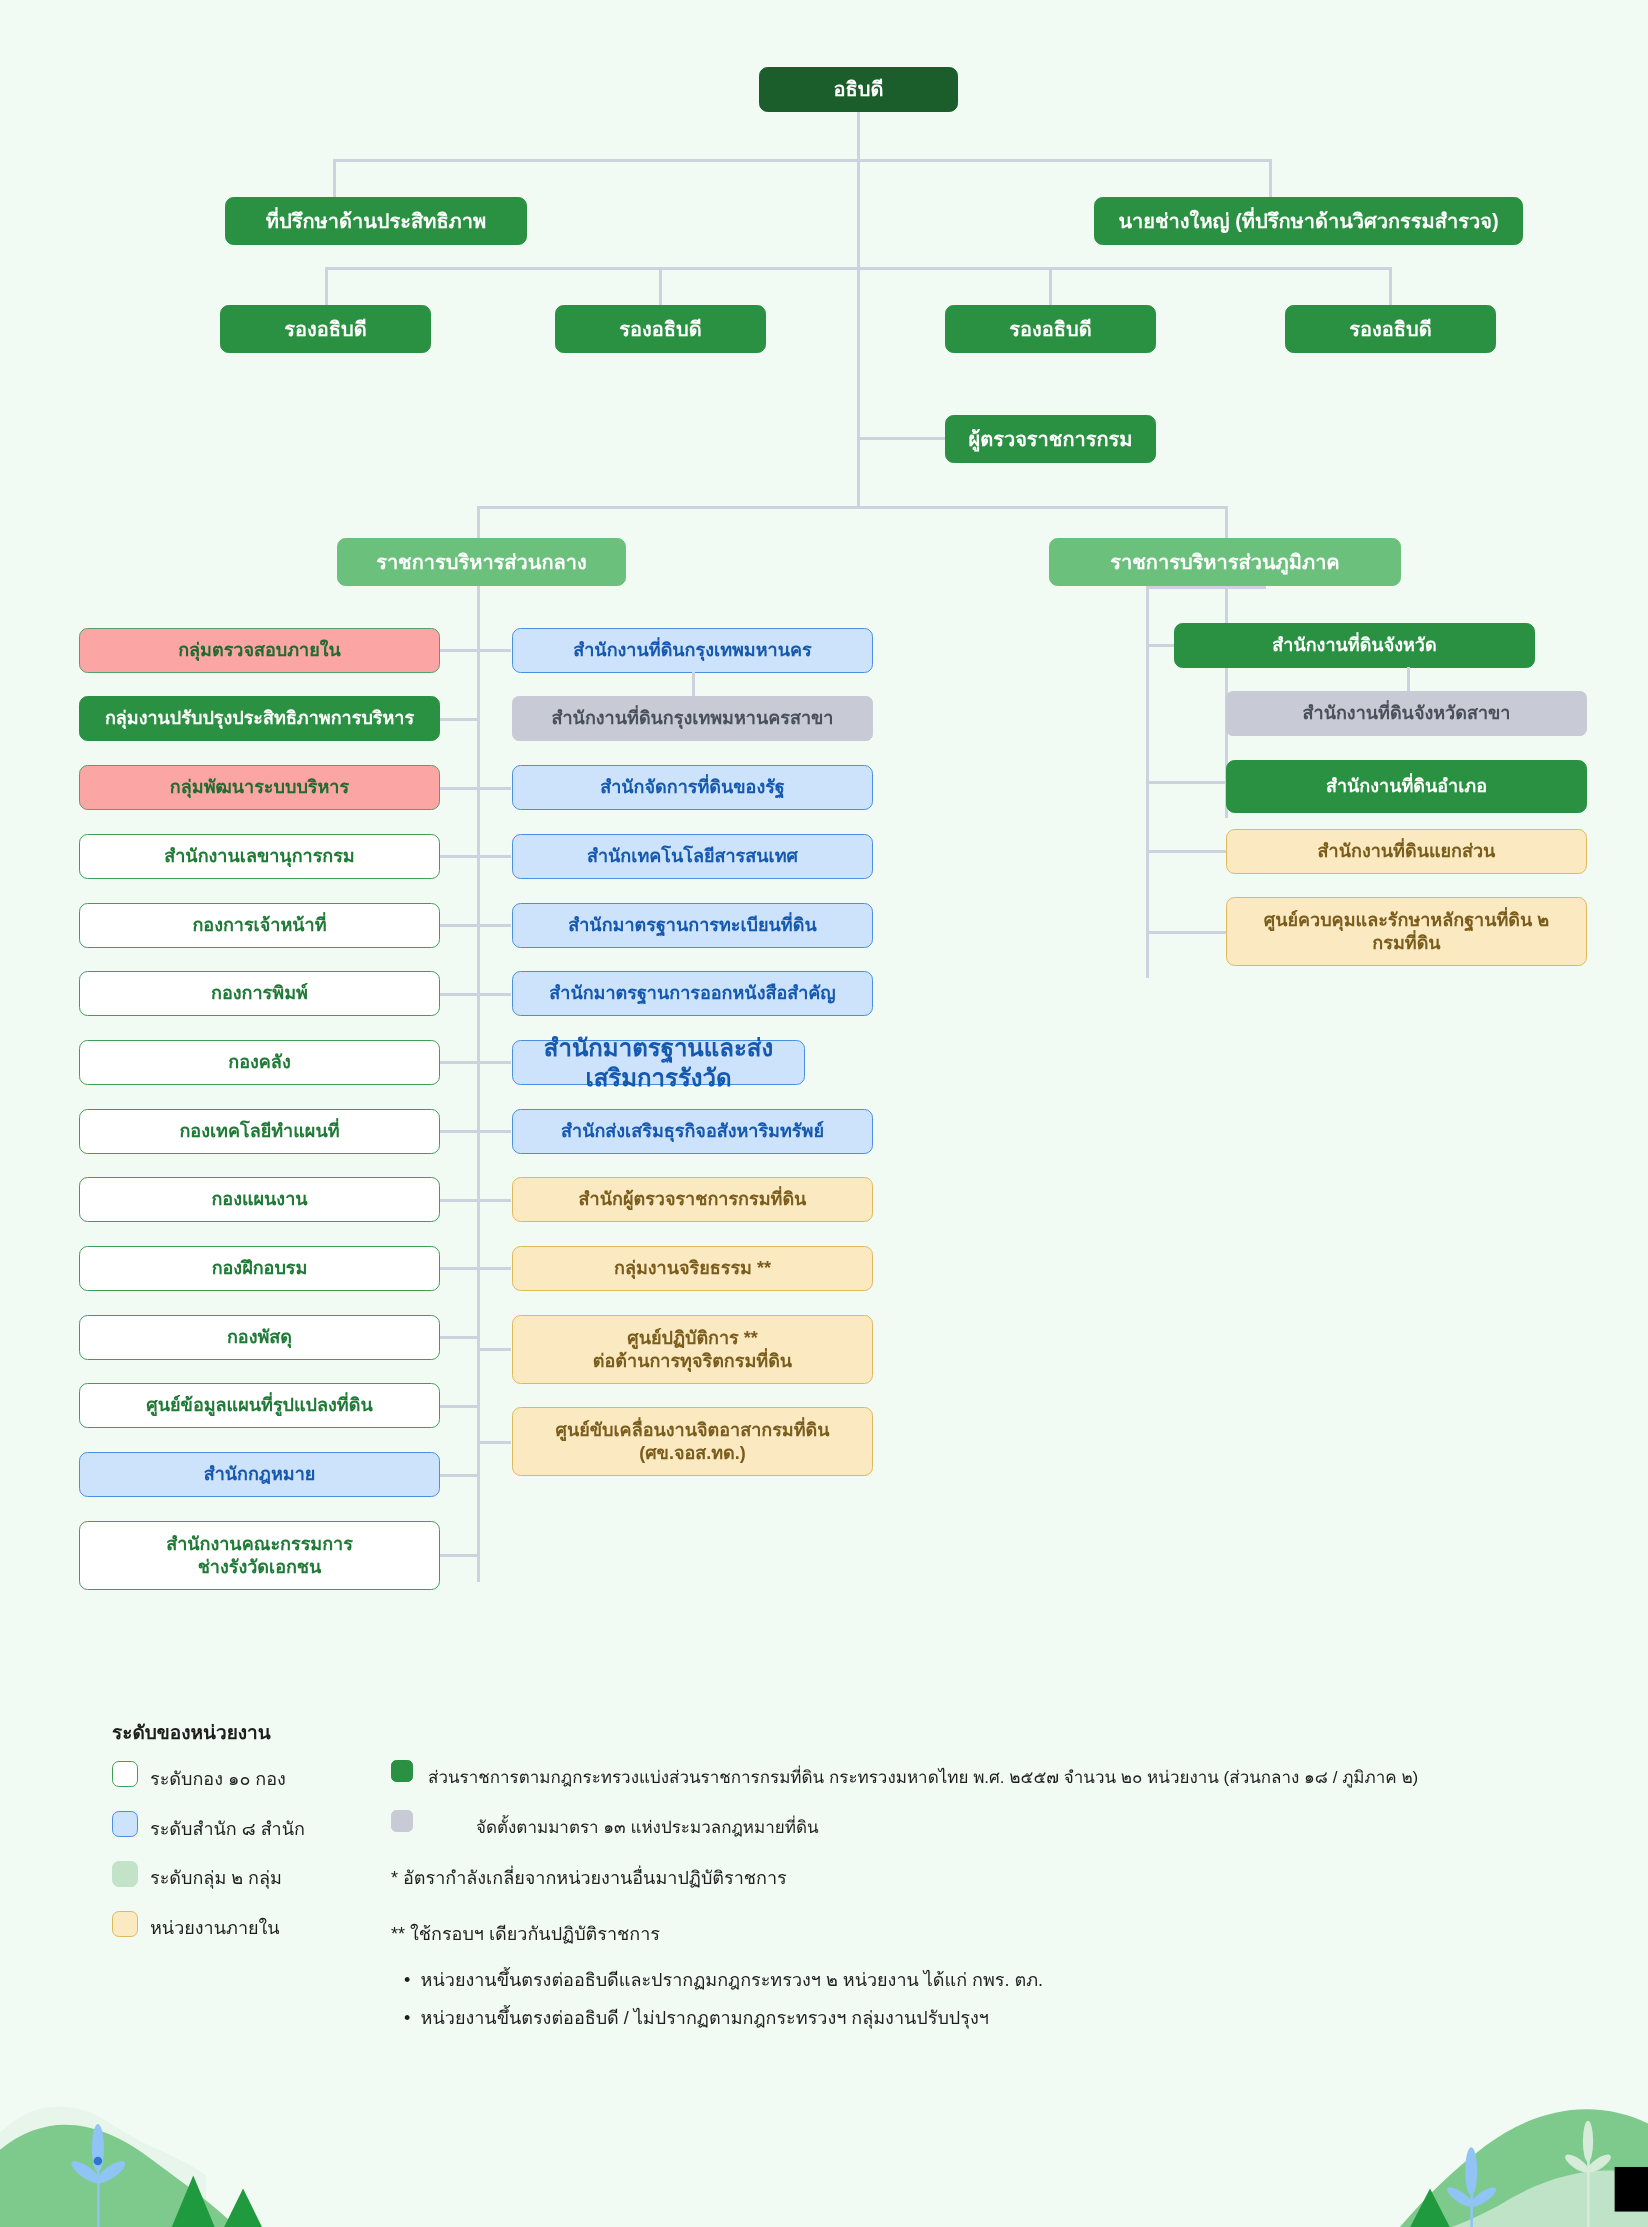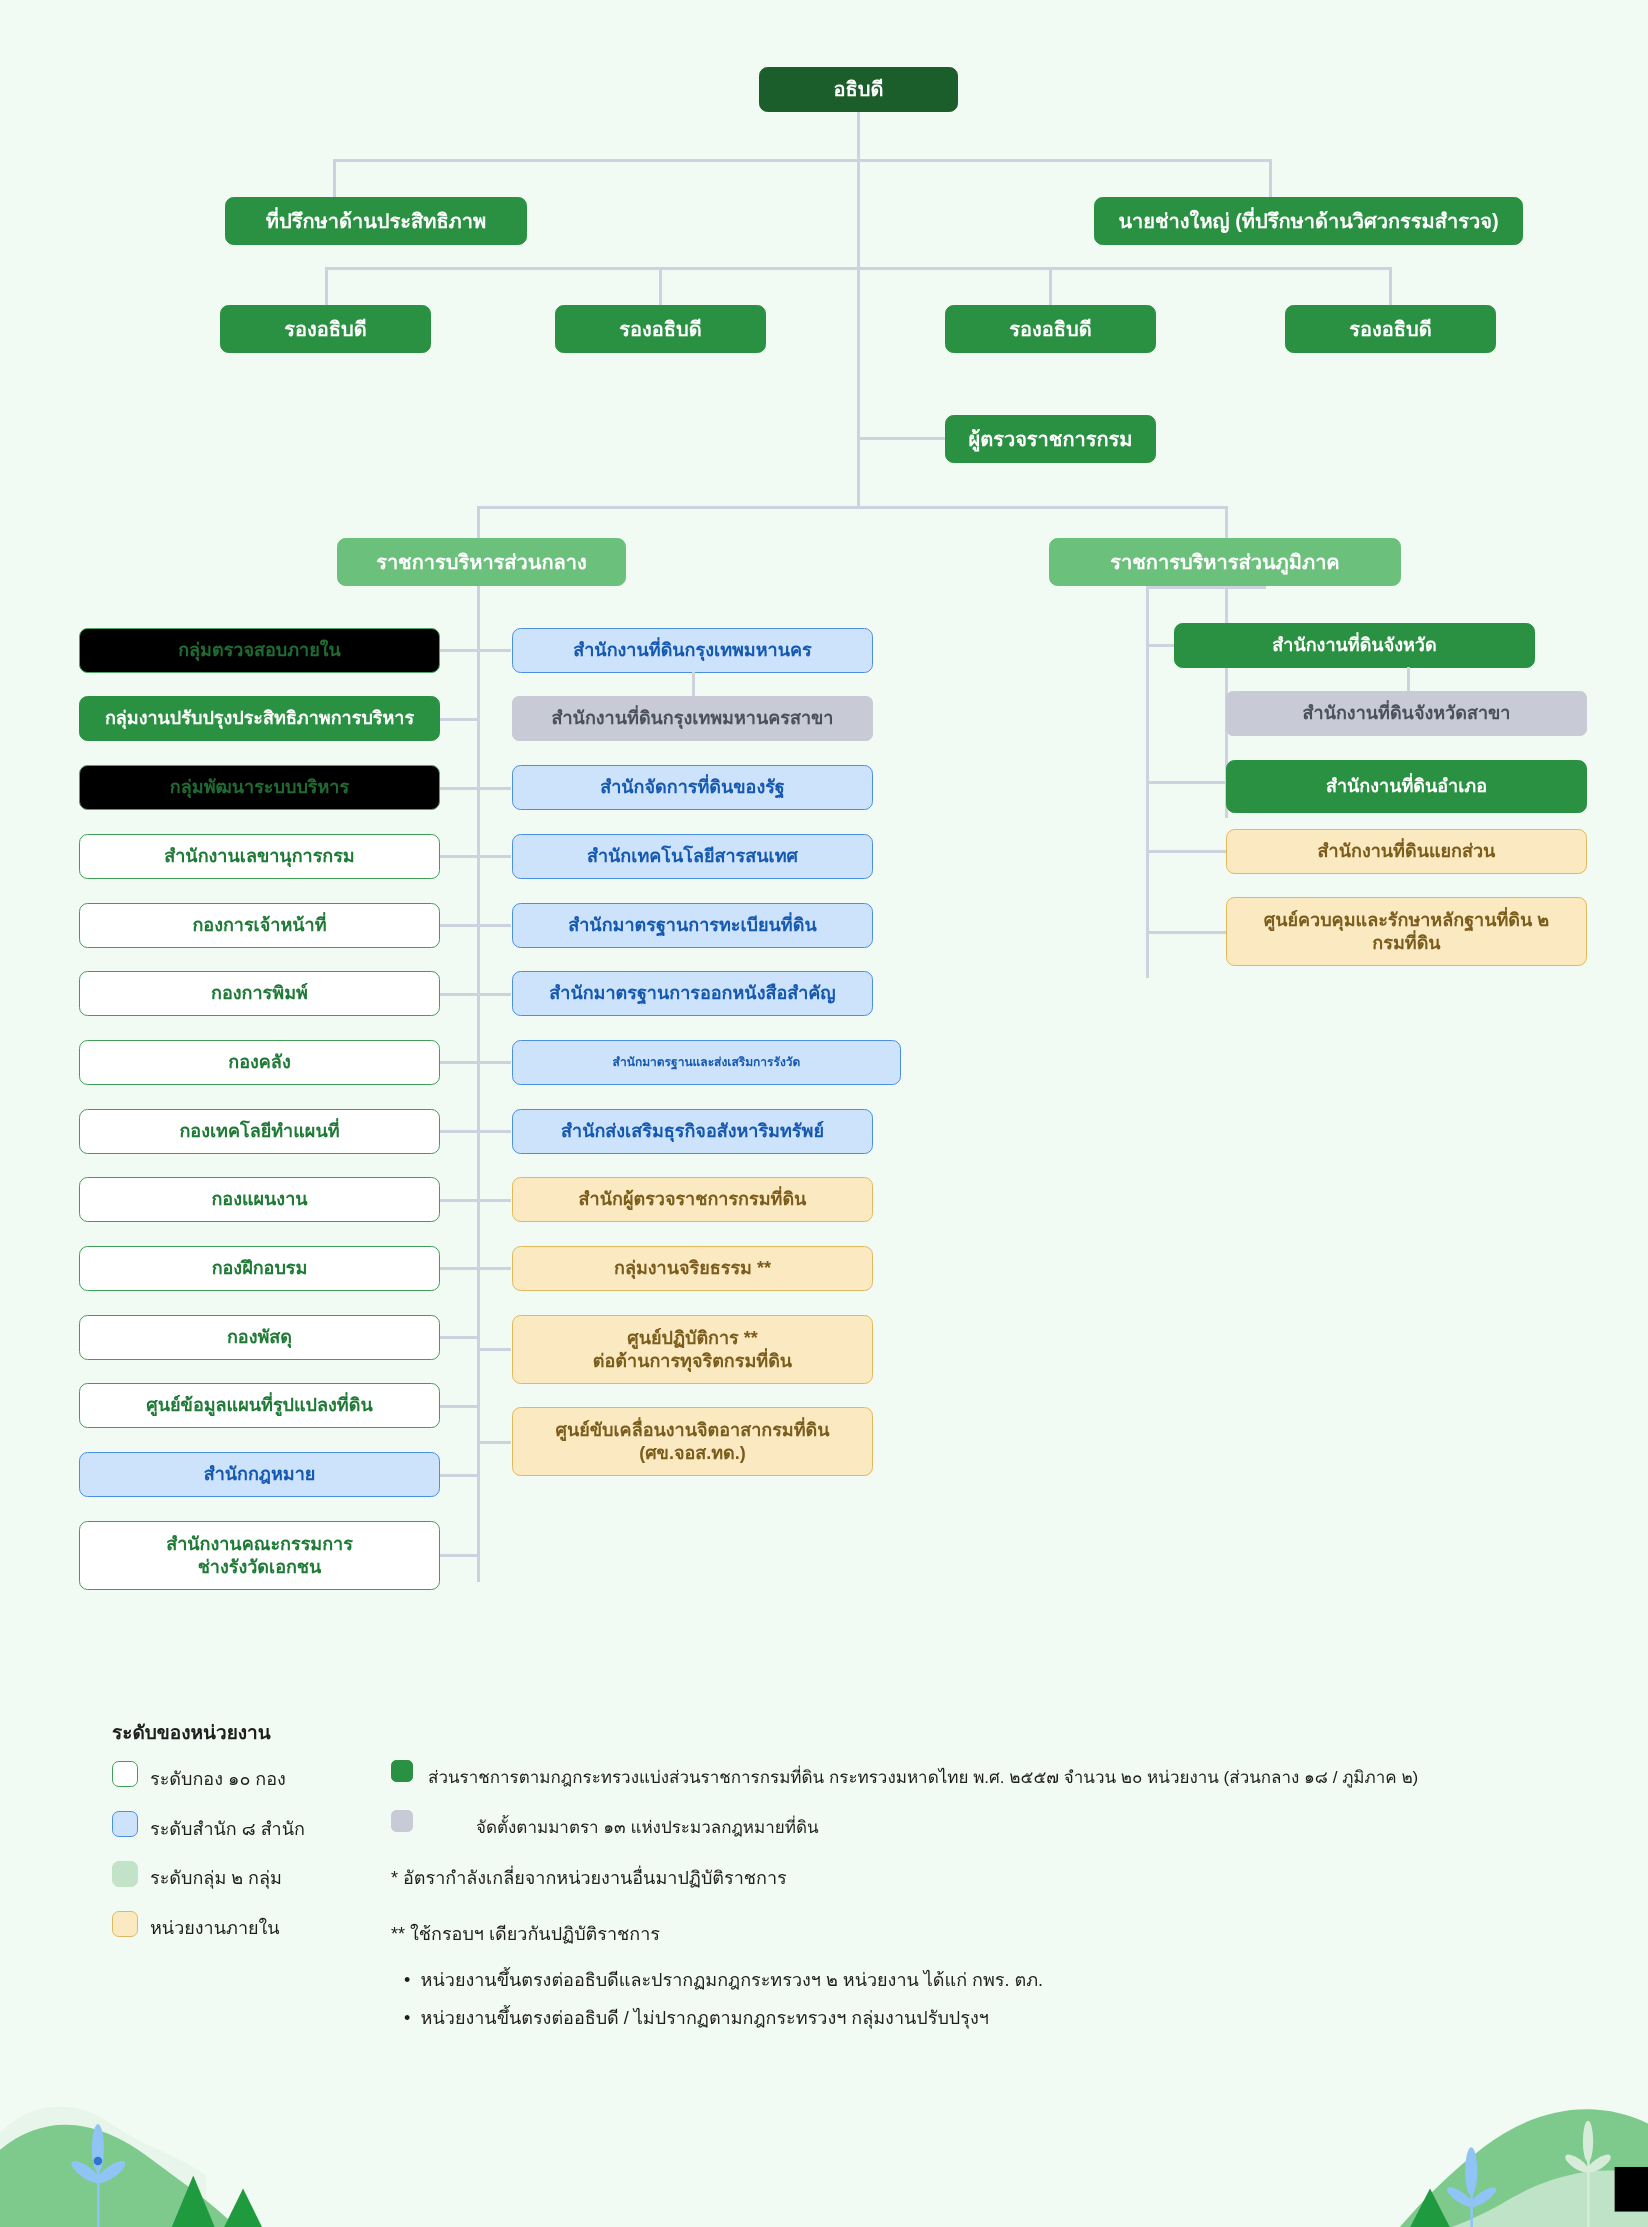--- a/index.html
+++ b/index.html
@@ -24,21 +24,21 @@
     display:flex;align-items:center;justify-content:center;
     text-align:center;
     border-radius:8.6px;
     font-weight:bold;
     line-height:1.25;
     padding:5.2px 8.6px;
   }
   .n-darkgreen{background:#1b5e2b;color:#ffffff;border:0.9px solid #1b5e2b;}
   .n-green{background:#2b9142;color:#ffffff;border:0.9px solid #2b9142;}
   .n-midgreen{background:#6bc07c;color:#ffffff;border:0.9px solid #6bc07c;}
-  .n-lightgreen{background:#000000;color:#1f6b31;border:1.3px solid #52a367;align-items:center;}
+  .n-lightgreen{background:#fca5a5;color:#1f6b31;border:1.3px solid #52a367;align-items:center;}
   .n-white{background:#ffffff;color:#1f7a36;border:1.3px solid #3f9e55;}
   .n-blue{background:#cde3fb;color:#1558b0;border:1.3px solid #4a8fe0;}
   .n-gray{background:#c8cbd6;color:#4a4f5c;border:1.3px solid #c8cbd6;border-radius:6.9px;}
   .n-cream{background:#fbe9c2;color:#7a5c1b;border:1.3px solid #e0b95f;}
 
   
   .legend-title{position:absolute;font-weight:bold;font-size:19px;color:#1e1e1e;}
   .sw{position:absolute;width:26px;height:26px;border-radius:6.9px;box-sizing:border-box;}
   .sw-white{background:#ffffff;border:1.7px solid #3f9e55;}
   .sw-blue{background:#cde3fb;border:1.7px solid #4a8fe0;}
@@ -205,21 +205,21 @@
       </div>
       <div class="ln lnh" style="left: 478px; width: 33px; top: 924px;"></div>
       <div class="node n-blue" style="left: 512px; top: 903px; width: 361px; height: 45px; font-size: 18px;">
         <span style="white-space: pre-line;">สำนักมาตรฐานการทะเบียนที่ดิน</span>
       </div>
       <div class="ln lnh" style="left: 478px; width: 33px; top: 993px;"></div>
       <div class="node n-blue" style="left: 512px; top: 971px; width: 361px; height: 45px; font-size: 18px;">
         <span style="white-space: pre-line;">สำนักมาตรฐานการออกหนังสือสำคัญ</span>
       </div>
       <div class="ln lnh" style="left: 478px; width: 33px; top: 1061px;"></div>
-      <div class="node n-blue" style="left: 512px; top: 1040px; width: 389px; height: 45px; font-size: 12px;">
+      <div class="node n-blue" style="left: 512px; top: 1040px; width: 293px; height: 45px; font-size: 24px;">
         <span style="white-space: pre-line;">สำนักมาตรฐานและส่งเสริมการรังวัด</span>
       </div>
       <div class="ln lnh" style="left: 478px; width: 33px; top: 1130px;"></div>
       <div class="node n-blue" style="left: 512px; top: 1109px; width: 361px; height: 45px; font-size: 18px;">
         <span style="white-space: pre-line;">สำนักส่งเสริมธุรกิจอสังหาริมทรัพย์</span>
       </div>
       <div class="ln lnh" style="left: 478px; width: 33px; top: 1199px;"></div>
       <div class="node n-cream" style="left: 512px; top: 1177px; width: 361px; height: 45px; font-size: 18px;">
         <span style="white-space: pre-line;">สำนักผู้ตรวจราชการกรมที่ดิน</span>
       </div>

